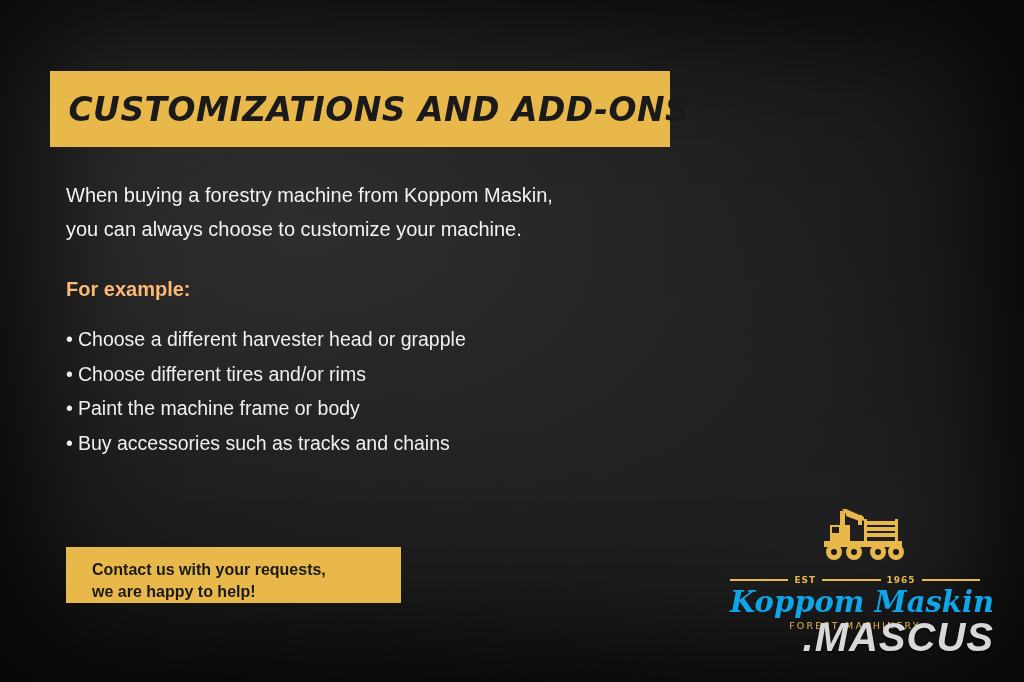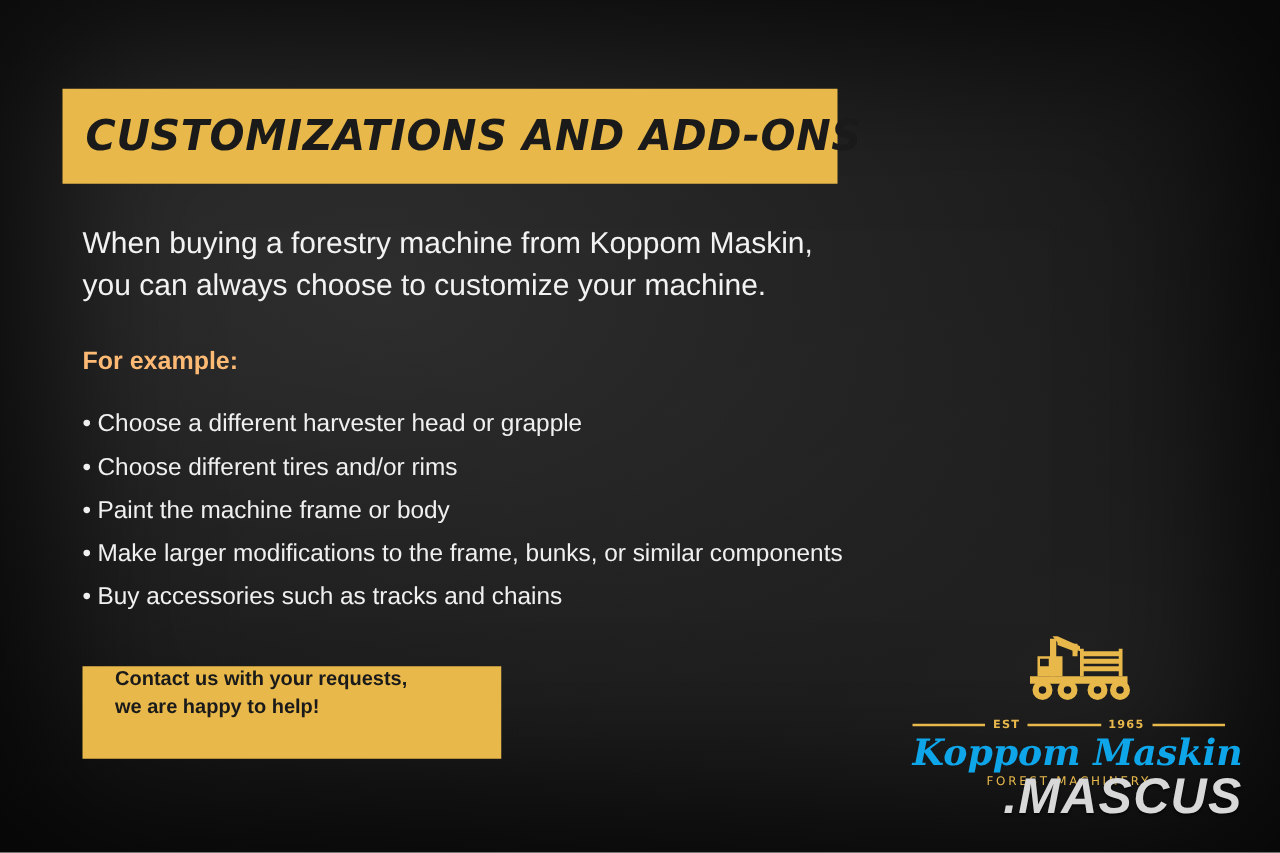--- a/index.html
+++ b/index.html
@@ -56,21 +56,21 @@
     transform: scaleX(0.97);
     transform-origin: left center;
   }
 
   .intro {
     position: absolute;
     left: 66px;
     top: 178px;
     width: 760px;
     color: #f2f2f2;
-    font-size: 24px;
+    font-size: 20px;
     line-height: 34px;
     font-weight: 400;
   }
   .intro div { white-space: nowrap; }
 
   .for-example {
     position: absolute;
     left: 66px;
     top: 278px;
     color: #fdba74;
@@ -95,27 +95,27 @@
   }
   .bullets li .dot {
     display: inline-block;
     width: 12px;
     color: #f0f0f0;
   }
 
   .cta {
     position: absolute;
     left: 66px;
-    top: 533px;
+    top: 547px;
     width: 335px;
-    height: 74px;
+    height: 56px;
     background: #e8b84b;
     display: flex;
     flex-direction: column;
-    justify-content: flex-start;
+    justify-content: flex-end;
     padding-left: 26px;
     box-sizing: border-box;
   }
   .cta span {
     display: block;
     color: #1a1a1a;
     font-size: 16px;
     font-weight: 700;
     line-height: 22px;
     white-space: nowrap;
@@ -201,21 +201,20 @@
     <div>When buying a forestry machine from Koppom Maskin,</div>
     <div>you can always choose to customize your machine.</div>
   </div>
 
   <div class="for-example">For example:</div>
 
   <ul class="bullets">
     <li><span class="dot">•</span><span>Choose a different harvester head or grapple</span></li>
     <li><span class="dot">•</span><span>Choose different tires and/or rims</span></li>
     <li><span class="dot">•</span><span>Paint the machine frame or body</span></li>
-    <li><span class="dot">•</span><span>Make larger modifications to the frame, bunks, or similar components</span></li>
     <li><span class="dot">•</span><span>Buy accessories such as tracks and chains</span></li>
   </ul>
 
   <div class="cta">
     <span>Contact us with your requests,</span>
     <span>we are happy to help!</span>
   </div>
 
   <div class="logo">
     <div class="mark">

